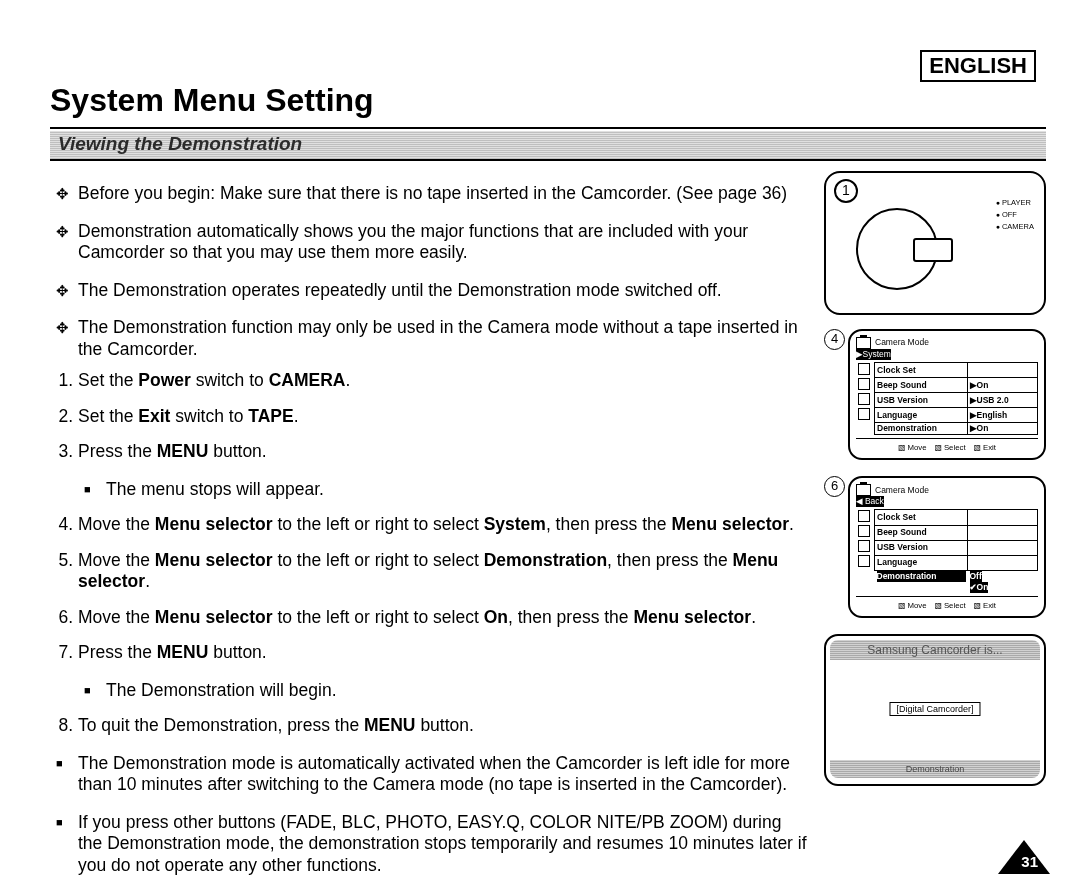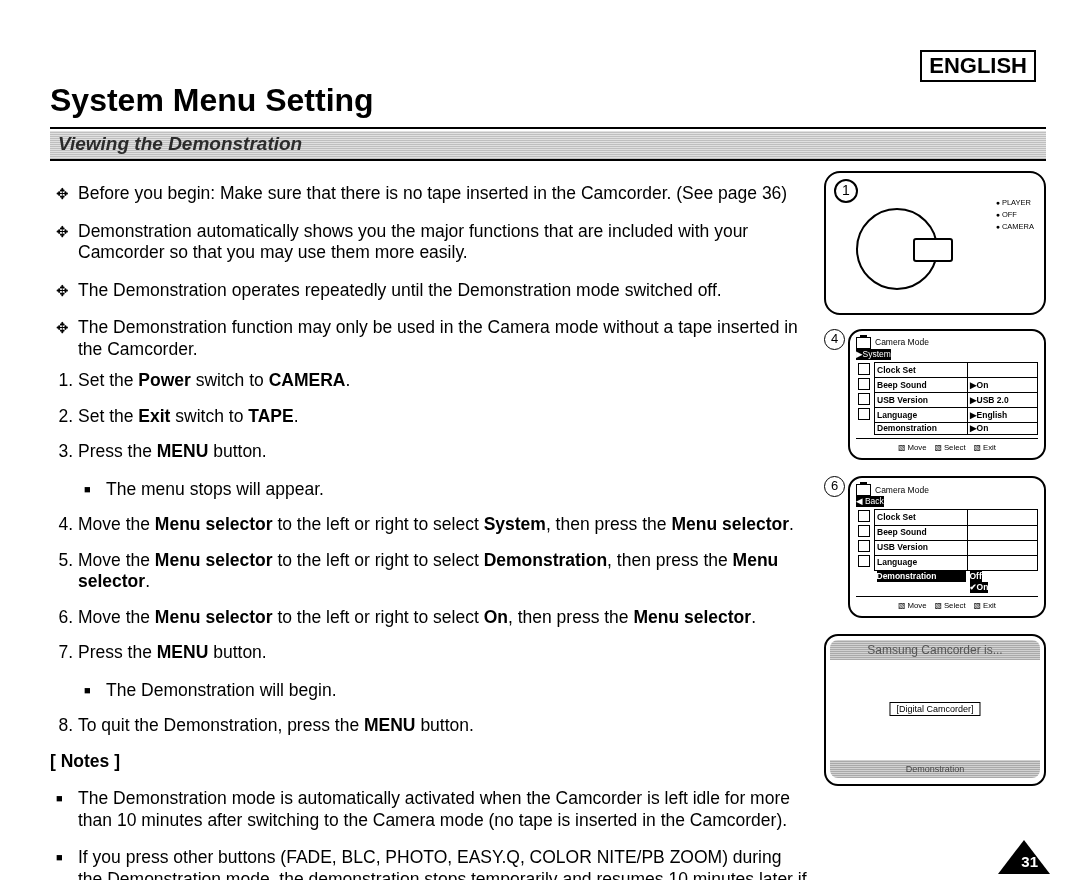--- a/index.html
+++ b/index.html
@@ -272,21 +272,20 @@
           <span>Press the </span><span class="b">MENU</span><span> button.</span>
           <ul class="square">
               <li>The Demonstration will begin.</li>
             </ul>
         </li>
         <li>
           <span>To quit the Demonstration, press the </span><span class="b">MENU</span><span> button.</span>
         </li>
       </ol>
 
-      <div class="notes-head">[ Notes ]</div>
       <ul class="square">
         <li>The Demonstration mode is automatically activated when the Camcorder is left idle for more than 10 minutes after switching to the Camera mode (no tape is inserted in the Camcorder).</li>
         <li>If you press other buttons (FADE, BLC, PHOTO, EASY.Q, COLOR NITE/PB ZOOM) during the Demonstration mode, the demonstration stops temporarily and resumes 10 minutes later if you do not operate any other functions.</li>
       </ul>
     </div>
 
     <div class="right-col">
 
       <div class="fig-dial">
         <div class="num1">1</div>

